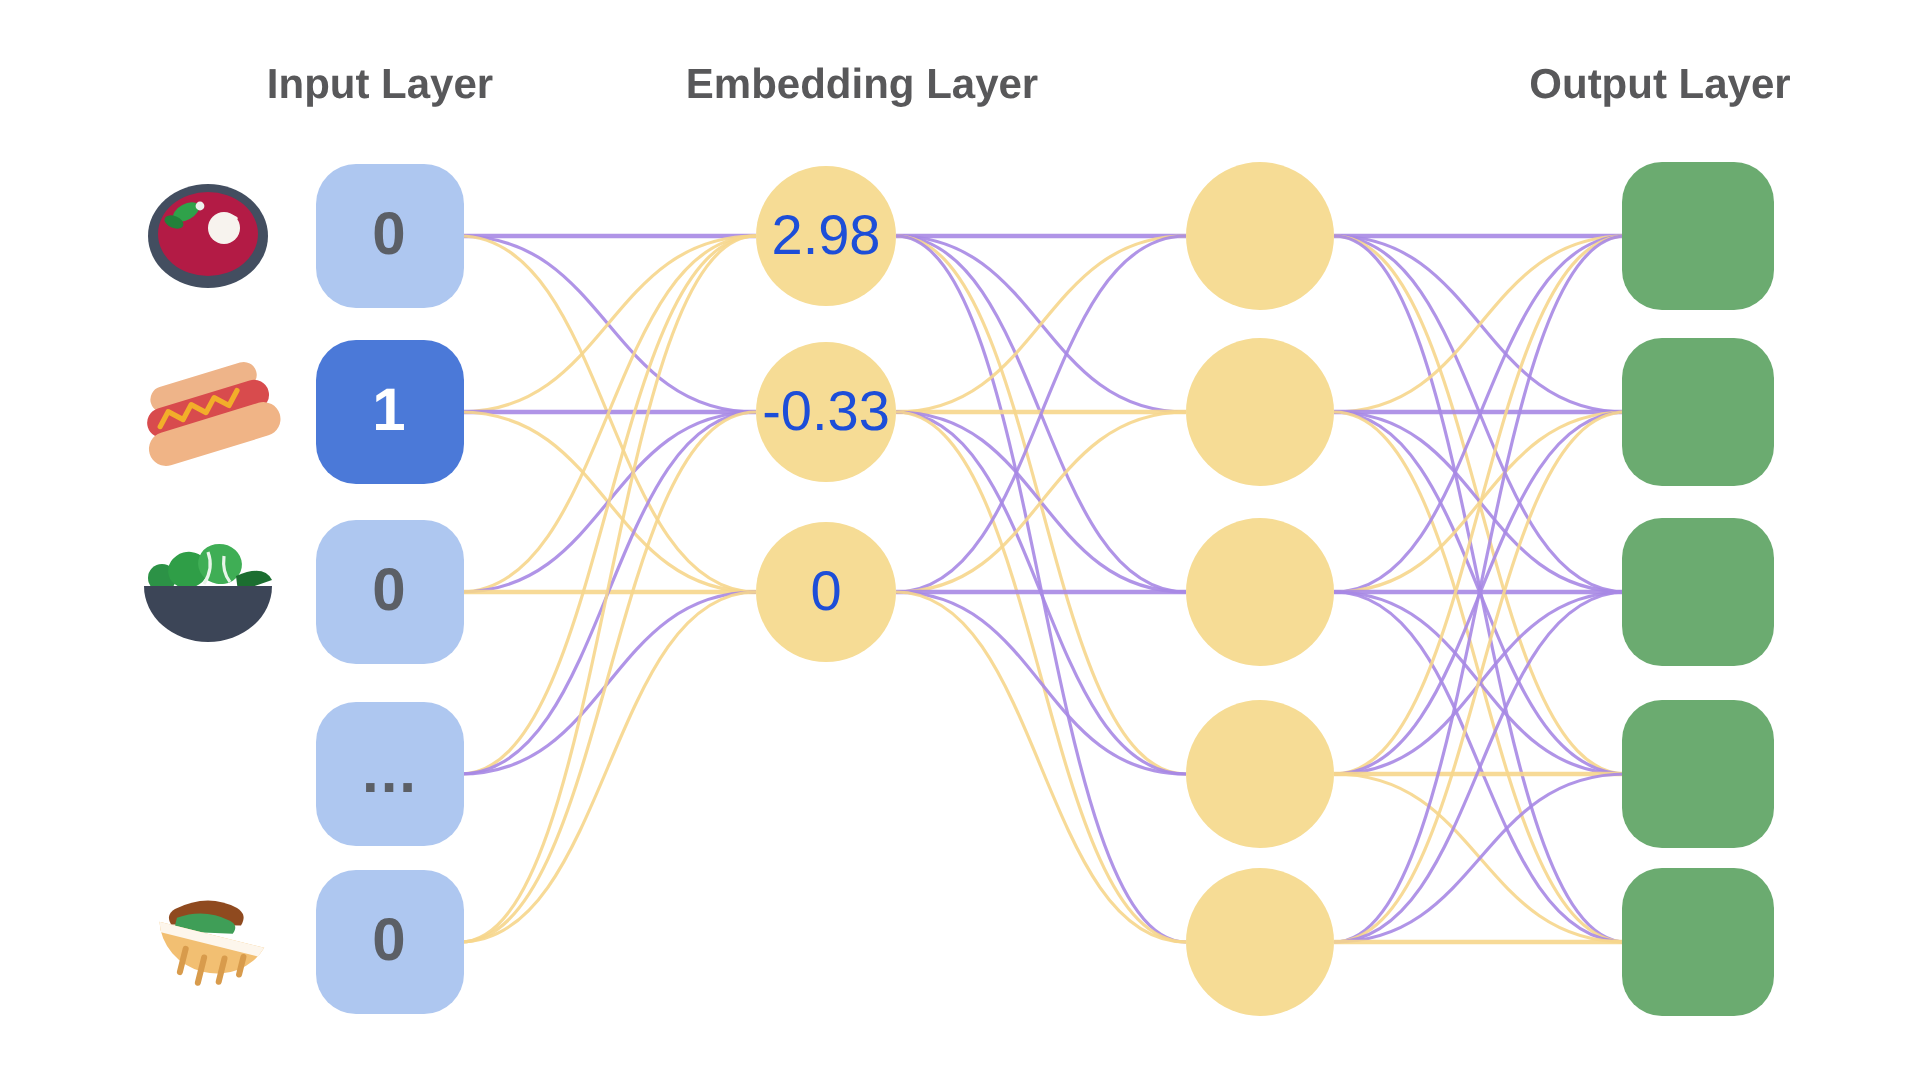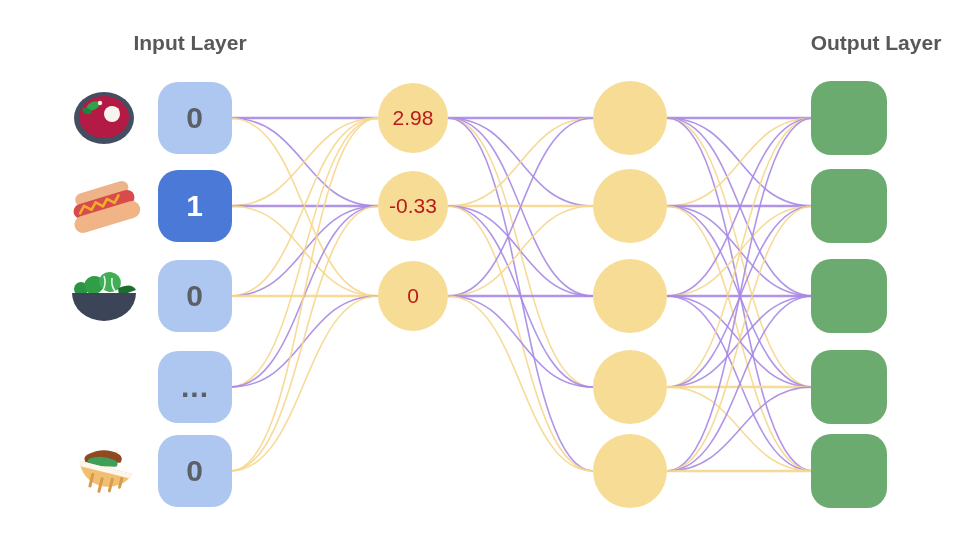--- a/index.html
+++ b/index.html
@@ -6,28 +6,28 @@
   #stage{
     position:relative;width:960px;height:540px;background:#ffffff;
     font-family:"Liberation Sans",sans-serif;overflow:hidden;
   }
   .layer-title{
     position:absolute;top:31px;transform:translateX(-50%);
     font-weight:bold;font-size:21px;color:#58585a;white-space:nowrap;
   }
   .t-input{left:190px;}
   .t-embedding{left:431px;}
-  .t-output{left:876px;}
+  .t-output{left:830px;}
   svg.edges{position:absolute;left:0;top:0;}
   .node{
     position:absolute;transform:translate(-50%,-50%);
     display:flex;align-items:center;justify-content:center;box-sizing:border-box;
   }
   .input-box{border-radius:20px;font-weight:bold;font-size:30px;letter-spacing:1px;}
-  .circle{border-radius:50%;font-size:21px;font-weight:normal;color:#b91c1c;text-align:center;}
+  .circle{border-radius:50%;font-size:28px;font-weight:normal;color:#1d4ed8;text-align:center;}
   .output-box{border-radius:20px;}
   .food-icon{position:absolute;left:104px;transform:translate(-50%,-50%);}
 </style>
 </head>
 <body>
 
 <div id="stage">
 
   <svg class="edges" width="960" height="540">
       <path d="M 230 118 C 304 118 304 118 378 118" stroke="#a788e4" fill="none" stroke-width="2.3" stroke-opacity="0.9"></path>
@@ -81,20 +81,21 @@
       <path d="M 667 387 C 740 387 740 387 813 387" stroke="#f6d68c" fill="none" stroke-width="2.3" stroke-opacity="0.9"></path>
       <path d="M 667 387 C 740 387 740 471 813 471" stroke="#f6d68c" fill="none" stroke-width="1.6" stroke-opacity="0.9"></path>
       <path d="M 667 471 C 740 471 740 118 813 118" stroke="#a788e4" fill="none" stroke-width="1.6" stroke-opacity="0.9"></path>
       <path d="M 667 471 C 740 471 740 206 813 206" stroke="#f6d68c" fill="none" stroke-width="1.6" stroke-opacity="0.9"></path>
       <path d="M 667 471 C 740 471 740 296 813 296" stroke="#a788e4" fill="none" stroke-width="1.6" stroke-opacity="0.9"></path>
       <path d="M 667 471 C 740 471 740 387 813 387" stroke="#a788e4" fill="none" stroke-width="1.6" stroke-opacity="0.9"></path>
       <path d="M 667 471 C 740 471 740 471 813 471" stroke="#f6d68c" fill="none" stroke-width="2.3" stroke-opacity="0.9"></path>
     </svg>
 
   <div class="layer-title t-input">Input Layer</div>
+  <div class="layer-title t-embedding">Embedding Layer</div>
   <div class="layer-title t-output">Output Layer</div>
 
   <svg class="food-icon" width="64" height="58" viewBox="0 0 64 58" style="top: 118px;">
     <ellipse cx="32" cy="29" rx="30" ry="26" fill="#434e60"></ellipse>
     <ellipse cx="32" cy="28" rx="25" ry="21" fill="#b31b45"></ellipse>
     <circle cx="40" cy="25" r="8" fill="#f7f3ee"></circle>
     <path d="M40 19 q4 -2 7 1 q-2 4 -7 3 z" fill="#f7f3ee"></path>
     <ellipse cx="21" cy="17" rx="7" ry="4" fill="#2fa24a" transform="rotate(-28 21 17)"></ellipse>
     <ellipse cx="15" cy="22" rx="5" ry="3" fill="#22813a" transform="rotate(22 15 22)"></ellipse>
     <circle cx="28" cy="14" r="2.2" fill="#eef2ee"></circle>

